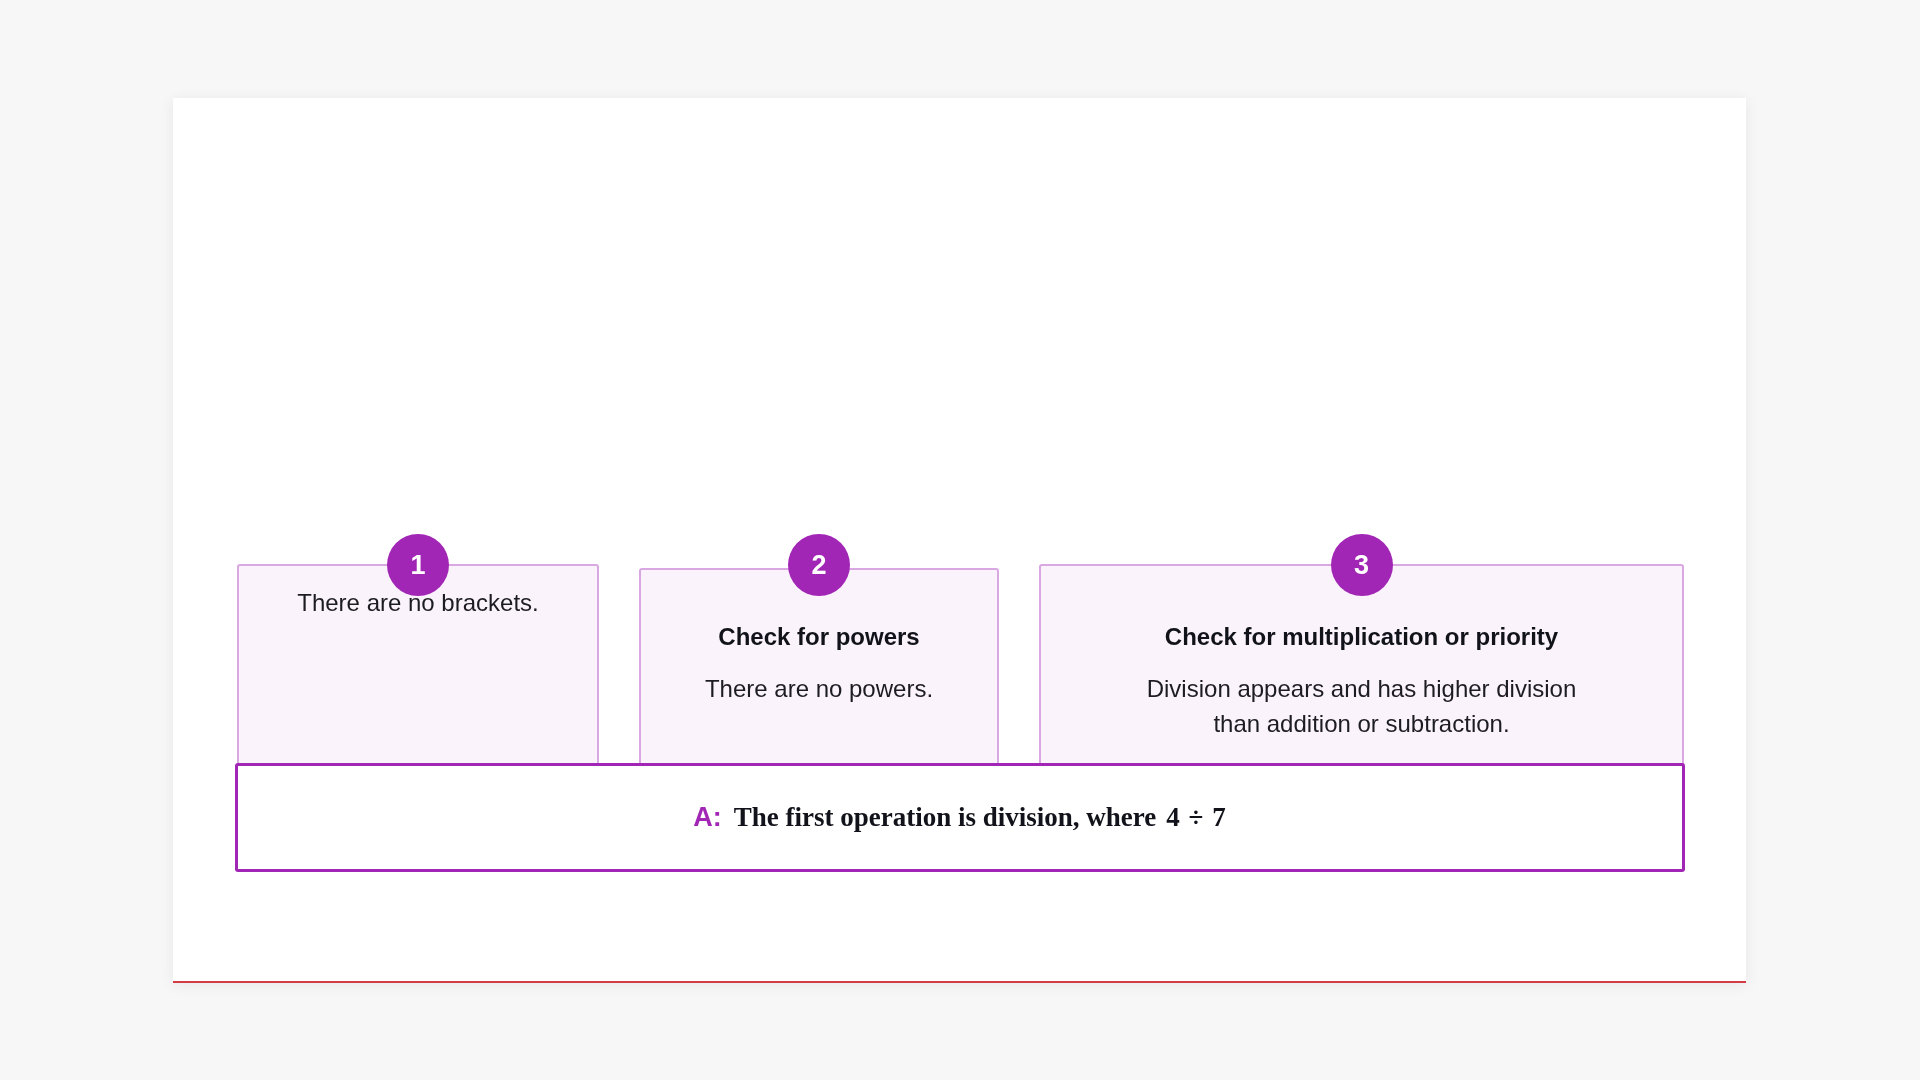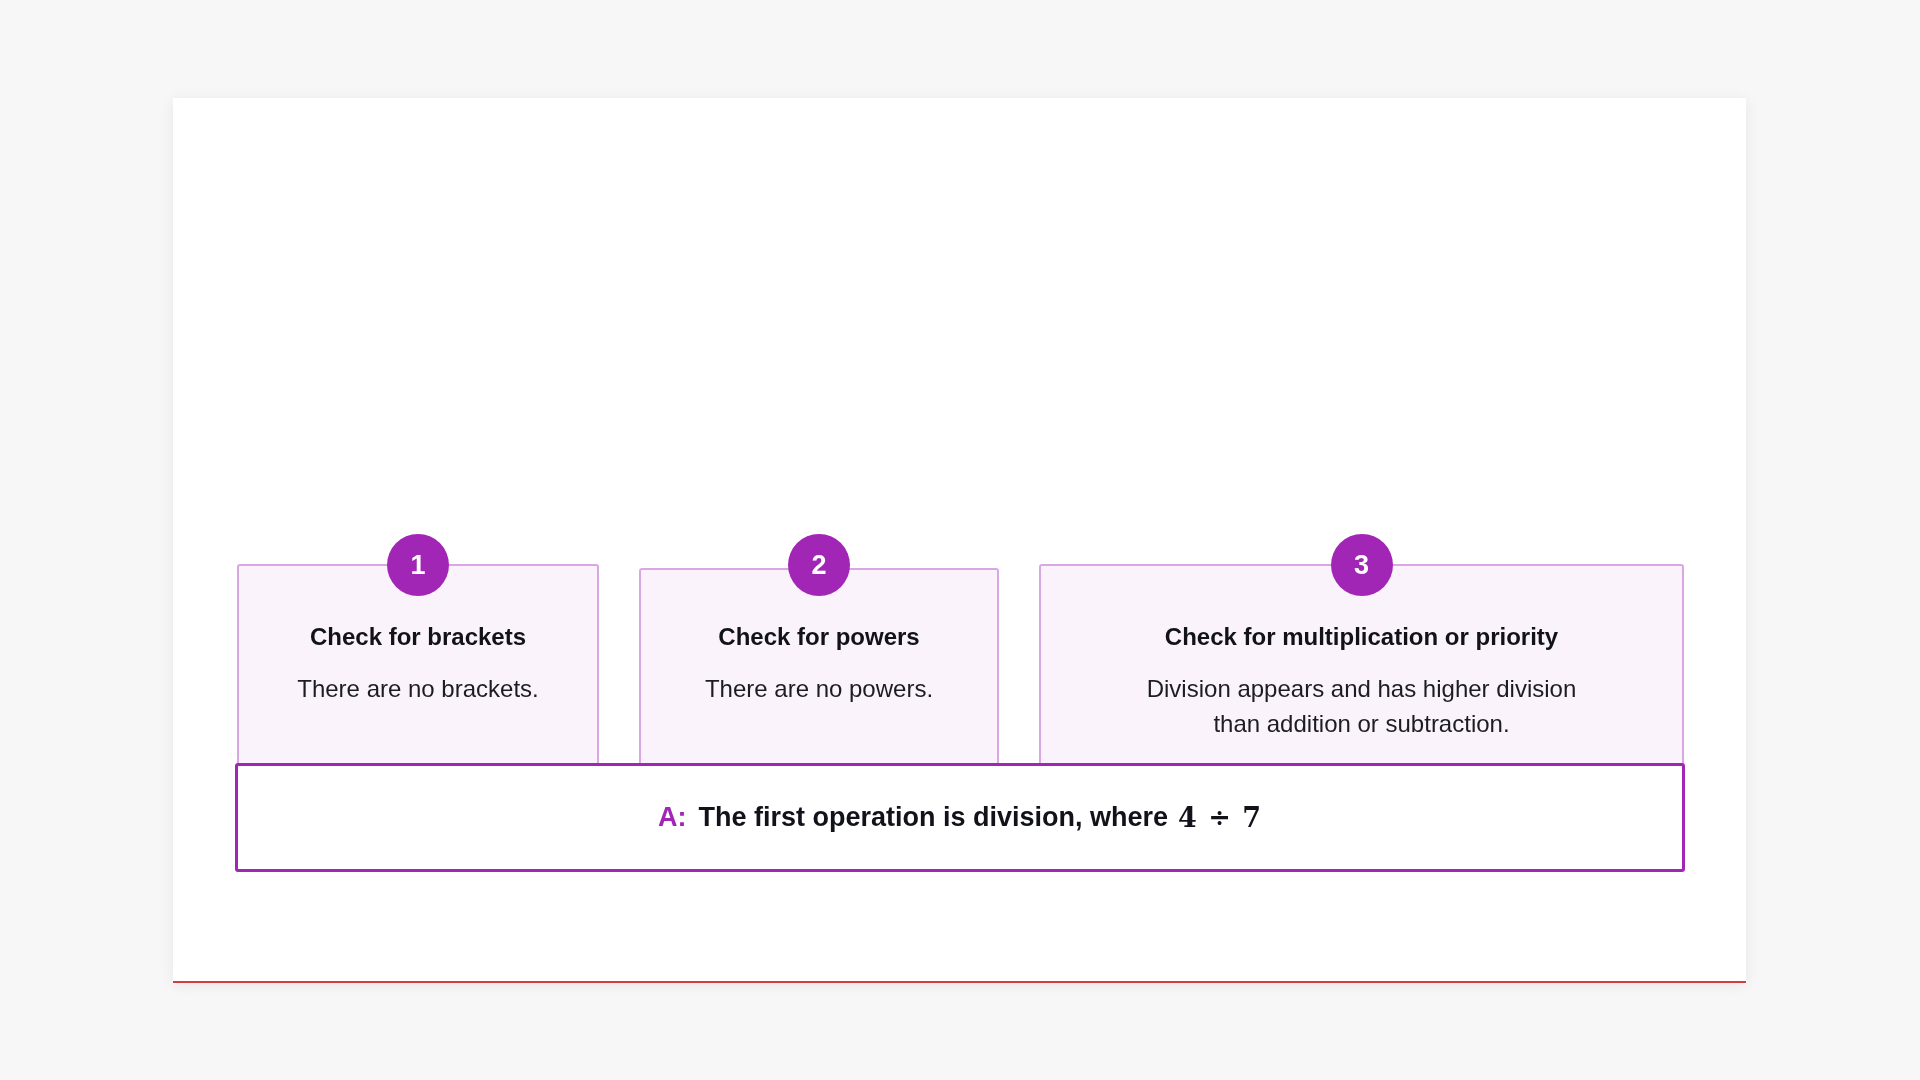--- a/index.html
+++ b/index.html
@@ -158,34 +158,34 @@
   .a-tag {
     font-size: 27px;
     font-weight: bold;
     color: #a226b5;
   }
   .a-text {
     font-size: 27px;
     font-weight: bold;
     color: #12131a;
     margin-left: 12px;
+    font-family: Liberation Serif, serif;
   }
 </style>
 </head>
 <body>
 
 <div class="panel">
 
 
 
   <div class="steps">
 
     <div class="step-card s1">
       <div class="step-badge">1</div>
-      <div class="step-title">Check for brackets</div>
       <div class="step-body">There are no brackets.</div>
     </div>
 
     <div class="step-card s2">
       <div class="step-badge">2</div>
       <div class="step-title">Check for powers</div>
       <div class="step-body">There are no powers.</div>
     </div>
 
     <div class="step-card s3">

